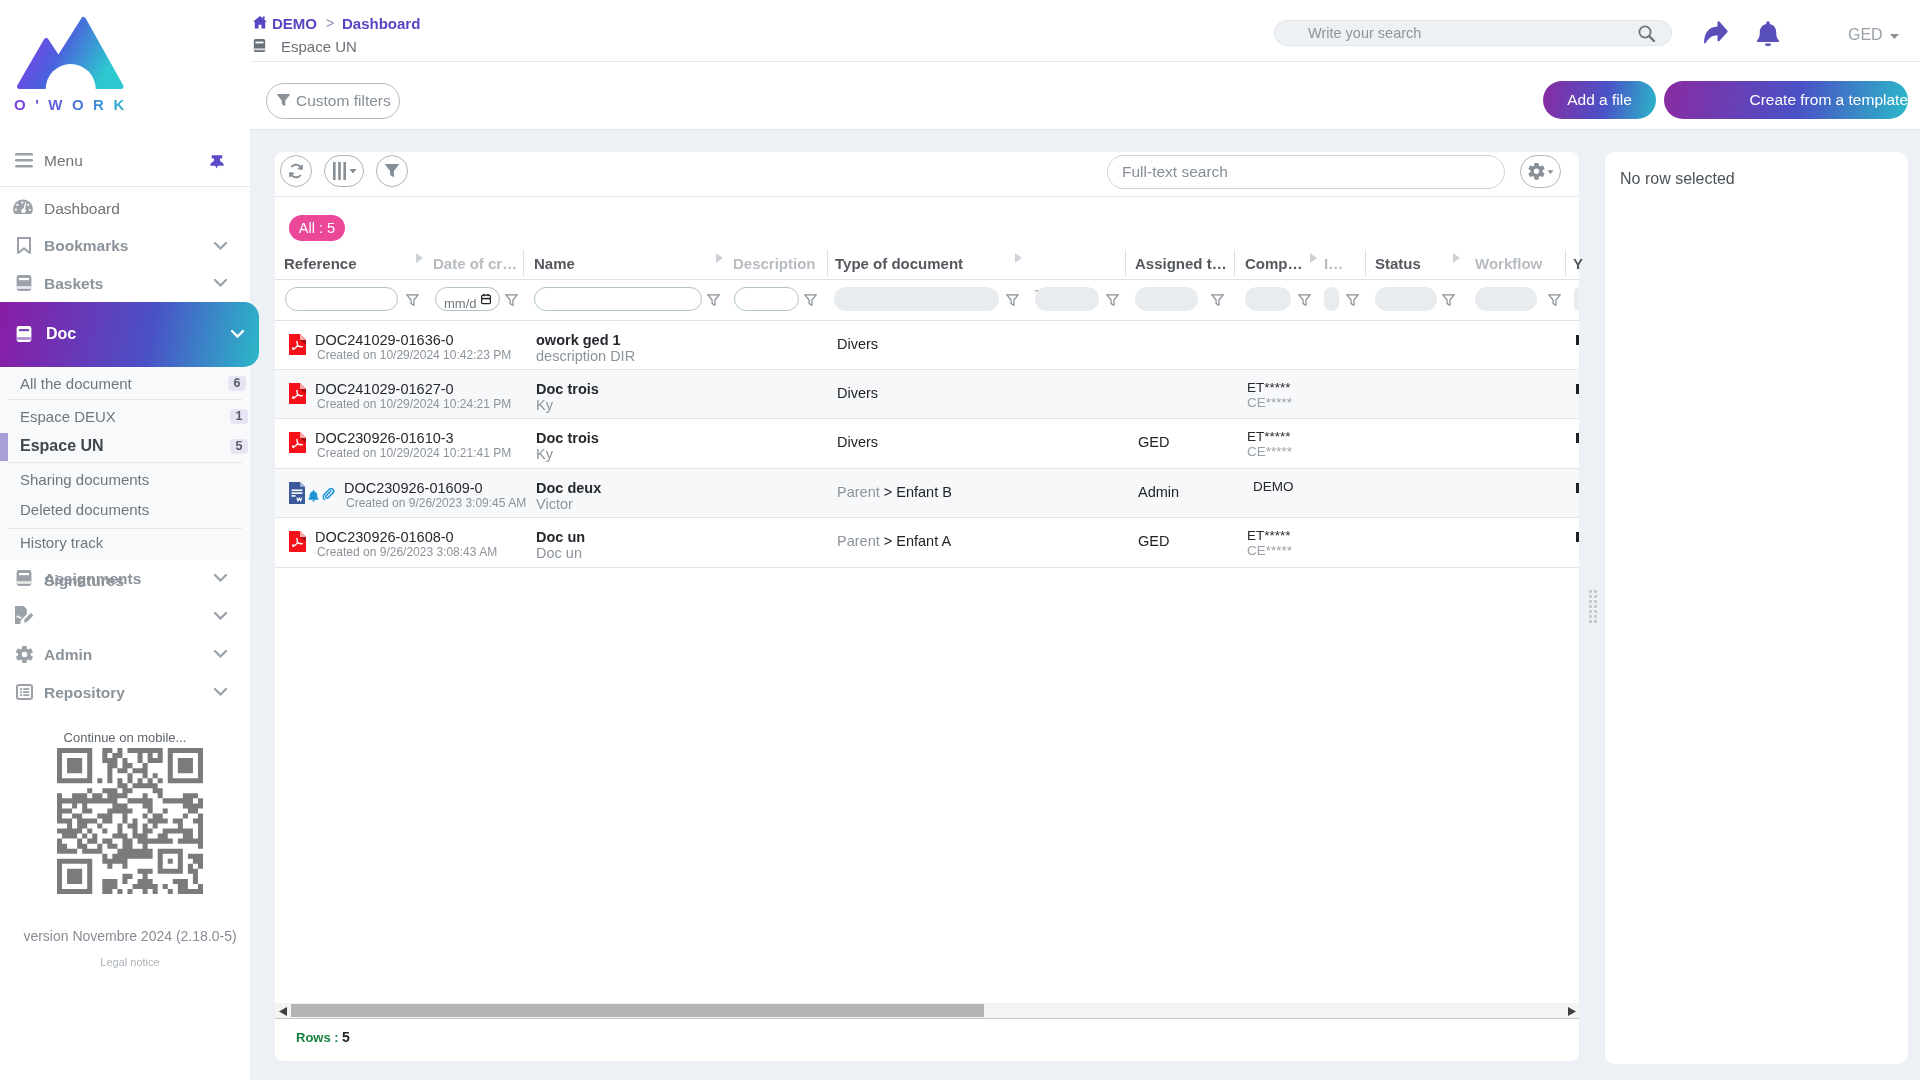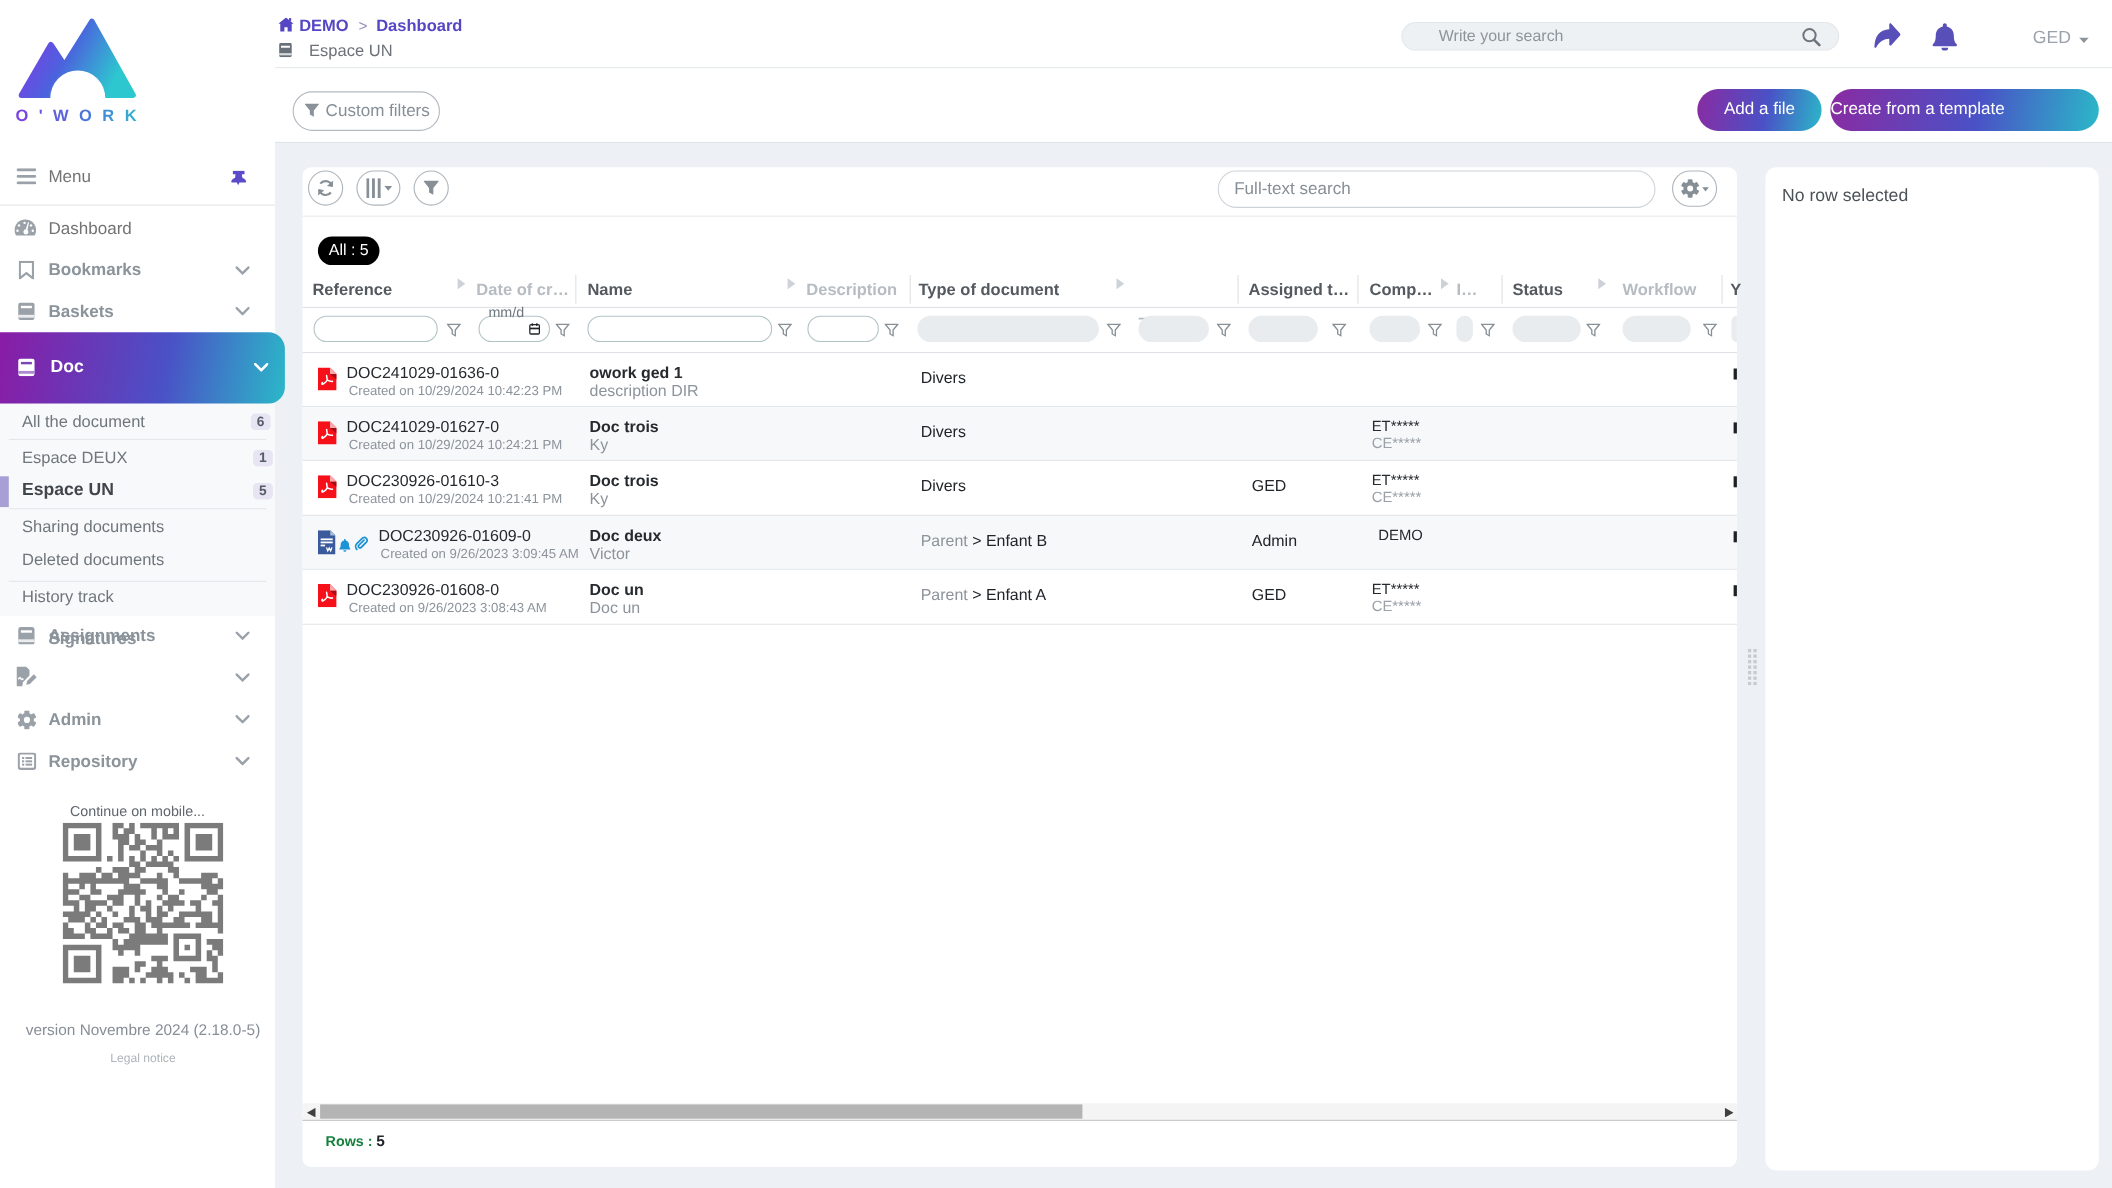--- a/index.html
+++ b/index.html
@@ -79,21 +79,21 @@
       <path fill="#8d959b" d="M0 0h9L4.5 5z"></path>
     </svg>
 
   <div class="abs" style="left:266px;top:83px;width:134px;height:36px;border:1px solid #b4bac0;border-radius:18px;"></div>
   <svg class="abs" style="left:277px;top:94px;" width="13" height="13" viewBox="0 0 13 13">
       <path fill="#8a9198" d="M0.5 0h12a0.5 0.5 0 0 1 0.4 0.8L8.3 6.4v5.8l-3.6-2V6.4L0.1 0.8A0.5 0.5 0 0 1 0.5 0z"></path>
     </svg>
   <div class="abs" style="left:296px;top:92px;font-size:15.5px;color:#868e96;">Custom filters</div>
 
   <div class="abs" style="left:1543px;top:81px;width:113px;height:38px;border-radius:19px;background:linear-gradient(100deg,#8a2ba2,#4a51c6 55%,#2bb8c8);color:#fff;font-size:15.5px;text-align:center;line-height:38px;">Add a file</div>
-  <div class="abs" style="left:1664px;top:81px;width:244px;height:38px;border-radius:19px;background:linear-gradient(100deg,#8a2ba2,#4a51c6 55%,#2bb8c8);color:#fff;font-size:15.5px;text-align:left;line-height:38px;">Create from a template</div>
+  <div class="abs" style="left:1664px;top:81px;width:244px;height:38px;border-radius:19px;background:linear-gradient(100deg,#8a2ba2,#4a51c6 55%,#2bb8c8);color:#fff;font-size:15.5px;text-align:right;line-height:38px;">Create from a template</div>
 </div>
 <div class="abs" id="L-sidebar">
 
   <svg class="abs" style="left:10px;top:5px;" width="120" height="112" viewBox="0 0 120 112">
     <defs>
       <linearGradient id="lg1" x1="0%" y1="0%" x2="100%" y2="35%">
         <stop offset="0%" stop-color="#8c33ea"></stop>
           <stop offset="50%" stop-color="#4b62dd"></stop>
           <stop offset="100%" stop-color="#2dc8cf"></stop>
       </linearGradient>
@@ -243,21 +243,21 @@
 
   <div class="abs" style="left:1107px;top:155px;width:398px;height:34px;border:1px solid #ced4da;border-radius:17px;"></div>
   <div class="abs" style="left:1122px;top:163px;font-size:15.5px;color:#868e96;">Full-text search</div>
   <div class="abs" style="left:1520px;top:155px;width:41px;height:33px;border:1px solid #aeb5bc;border-radius:16.5px;"></div>
   <svg class="abs" style="left:1528px;top:163px;" width="26" height="17" viewBox="0 0 26 17">
       <path fill="#868e96" d="M16.3 10.2l-1.8-1a6 6 0 0 0 0-1.9l1.8-1a0.5 0.5 0 0 0 0.2-0.6 8.3 8.3 0 0 0-1.8-3.1 0.5 0.5 0 0 0-0.6-0.1l-1.8 1a6.5 6.5 0 0 0-1.6-1V0.4a0.5 0.5 0 0 0-0.4-0.4 8.4 8.4 0 0 0-3.6 0 0.5 0.5 0 0 0-0.4 0.4v2.1a6.5 6.5 0 0 0-1.6 1l-1.8-1a0.5 0.5 0 0 0-0.6 0.1A8.3 8.3 0 0 0 0.5 5.7a0.5 0.5 0 0 0 0.2 0.6l1.8 1a6 6 0 0 0 0 1.9l-1.8 1a0.5 0.5 0 0 0-0.2 0.6 8.3 8.3 0 0 0 1.8 3.1 0.5 0.5 0 0 0 0.6 0.1l1.8-1a6.5 6.5 0 0 0 1.6 1v2.1a0.5 0.5 0 0 0 0.4 0.4 8.4 8.4 0 0 0 3.6 0 0.5 0.5 0 0 0 0.4-0.4v-2.1a6.5 6.5 0 0 0 1.6-1l1.8 1a0.5 0.5 0 0 0 0.6-0.1 8.3 8.3 0 0 0 1.8-3.1 0.5 0.5 0 0 0-0.2-0.6zM8.5 11a2.7 2.7 0 1 1 0-5.4 2.7 2.7 0 0 1 0 5.4z"></path>
       <path fill="#868e96" d="M19.5 7.2h6l-3 3.8z"></path>
     </svg>
   <div class="abs" style="left:275px;top:196px;width:1304px;height:1px;background:#e8eaed;"></div>
 
-  <div class="abs" style="left:289px;top:215px;width:56px;height:26px;border-radius:13px;background:#000000;color:#fff;font-size:14.5px;text-align:center;line-height:26px;">All : 5</div>
+  <div class="abs" style="left:289px;top:215px;width:56px;height:26px;border-radius:13px;background:#ec4899;color:#fff;font-size:14.5px;text-align:center;line-height:26px;">All : 5</div>
 
   <div class="hdr-dark" style="left:284px;top:255px;">Reference</div>
   <div class="sortarr" style="left:416px;top:253px;"></div>
   <div class="hdr-gray" style="left:433px;top:255px;">Date of cr…</div>
   <div class="vsep" style="left:523px;"></div>
   <div class="hdr-dark" style="left:534px;top:255px;">Name</div>
   <div class="sortarr" style="left:716px;top:253px;"></div>
   <div class="hdr-gray" style="left:733px;top:255px;">Description</div>
   <div class="vsep" style="left:827px;"></div>
   <div class="hdr-dark" style="left:835px;top:255px;">Type of document</div>
@@ -275,21 +275,21 @@
   <div class="hdr-gray" style="left:1475px;top:255px;">Workflow</div>
   <div class="vsep" style="left:1565px;"></div>
   <div class="hdr-dark" style="left:1573px;top:255px;">Y</div>
   <div class="rowline" style="top:279px;background:#dee2e6;"></div>
 
   <div class="finput" style="left:285px;top:287px;width:113px;"></div>
   <svg class="funnel" style="left:406px;top:294px;" viewBox="0 0 13 13">
       <path fill="none" stroke="#868e96" stroke-width="1.2" d="M0.8 0.8h11.4L7.9 6v5.2l-2.8-1.6V6z"></path>
     </svg>
   <div class="finput" style="left:435px;top:287px;width:65px;"></div>
-  <div class="abs" style="left:444px;top:276px;font-size:13px;color:#6e767e;">mm/d</div>
+  <div class="abs" style="left:444px;top:296px;font-size:13px;color:#6e767e;">mm/d</div>
   <svg class="abs" style="left:481px;top:293px;" width="10" height="12" viewBox="0 0 13 14">
       <rect x="0.8" y="2" width="11.4" height="11" rx="1.5" fill="none" stroke="#212529" stroke-width="1.6"></rect>
       <rect x="1" y="5.5" width="11" height="2" fill="#212529"></rect>
       <rect x="3" y="0.4" width="1.8" height="3" fill="#212529"></rect>
       <rect x="8.2" y="0.4" width="1.8" height="3" fill="#212529"></rect>
     </svg>
   <svg class="funnel" style="left:505px;top:294px;" viewBox="0 0 13 13">
       <path fill="none" stroke="#868e96" stroke-width="1.2" d="M0.8 0.8h11.4L7.9 6v5.2l-2.8-1.6V6z"></path>
     </svg>
   <div class="finput" style="left:534px;top:287px;width:168px;"></div>

